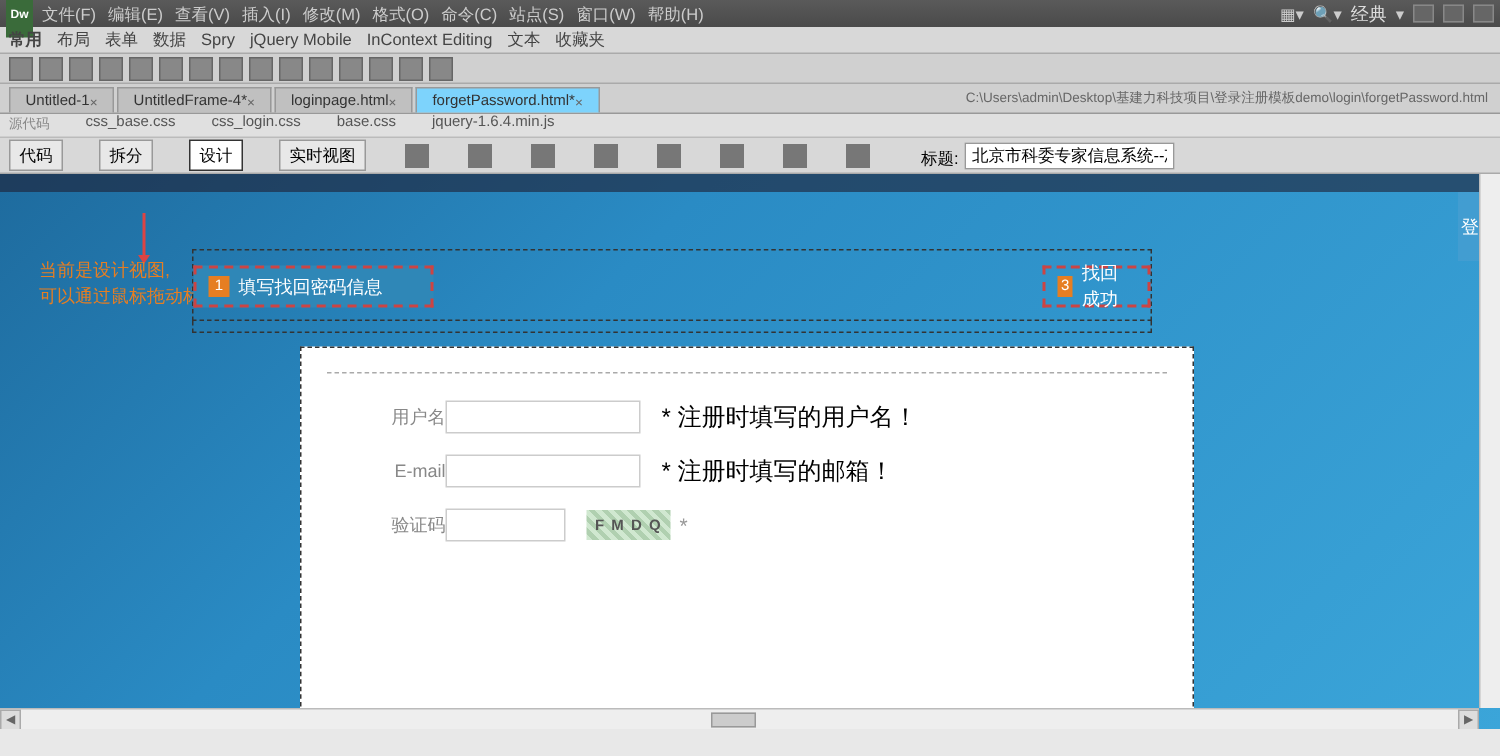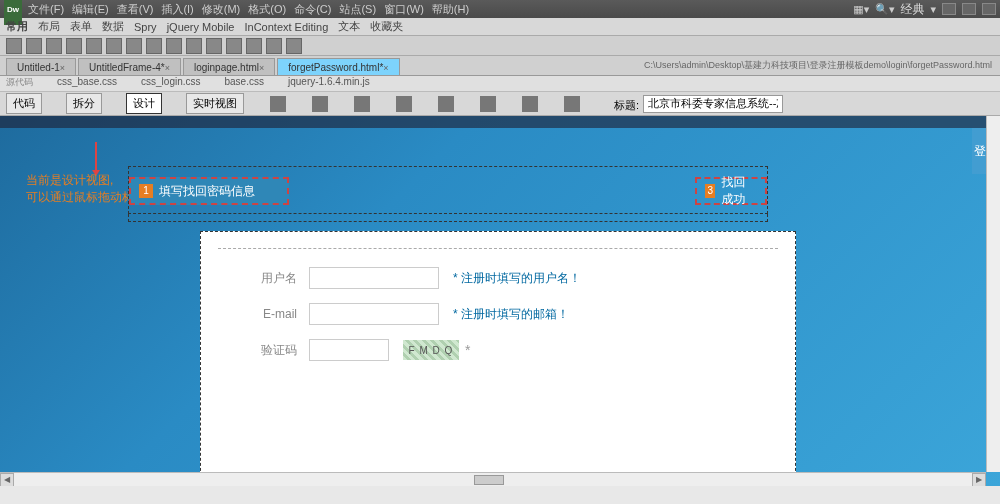--- a/index.html
+++ b/index.html
@@ -38,25 +38,25 @@
 .step-tab{position:absolute;top:10px;height:28px;border:2px dashed #c44;display:flex;align-items:center;padding:0 8px;color:#fff;font-size:12px}
 .step-tab.s1{left:0;width:160px;background:#2f87b7}
 .step-tab .badge{display:inline-block;width:14px;height:14px;background:#e67e22;color:#fff;font-size:10px;text-align:center;line-height:14px;margin-right:6px}
 .step-tab.s2{right:0;width:72px}
 .step-dashed-top{position:absolute;left:128px;top:98px;width:640px;height:8px;border:1px dashed #333;border-top:none}
 .form-card{position:absolute;left:200px;top:115px;width:596px;height:250px;background:#fff;border:1px dashed #333}
 .form-title{text-align:center;color:#e74c3c;font-size:15px;margin-top:18px}
 .form-divider{width:560px;margin:16px auto 0;border-top:1px dashed #aaa}
 .form-rows{margin-top:18px}
 .frow{display:flex;align-items:center;margin-bottom:14px;padding-left:40px}
-.flabel{width:56px;text-align:right;color:#888;font-size:12px;margin-right:12px}
+.flabel{width:56px;text-align:right;color:#888;font-size:12px;margin-right:0}
 .finput{width:130px;height:22px;border:1px solid #ccc}
-.fhint{color:#0369a1;font-size:12px;margin-left:14px}
+.fhint{color:#000000;font-size:16px;margin-left:14px}
 .captcha{display:inline-flex;align-items:center;margin-left:14px;gap:6px}
-.captcha-img{width:56px;height:20px;background:repeating-linear-gradient(45deg,#d0e8d0,#d0e8d0 3px,#b0d0b0 3px,#b0d0b0 6px);display:flex;align-items:center;justify-content:center;font-size:10px;font-weight:normal;color:#555;letter-spacing:1px}
+.captcha-img{width:56px;height:20px;background:repeating-linear-gradient(45deg,#d0e8d0,#d0e8d0 3px,#b0d0b0 3px,#b0d0b0 6px);display:flex;align-items:center;justify-content:center;font-size:10px;font-weight:bold;color:#555;letter-spacing:1px}
 .refresh{color:#999;font-size:14px}
 .scrollbar-h{position:absolute;bottom:0;left:0;right:14px;height:14px;background:#eee;border-top:1px solid #bbb;display:flex;align-items:center}
 .sb-arrow{width:14px;height:14px;background:#ddd;border:1px solid #aaa;display:flex;align-items:center;justify-content:center;font-size:8px;color:#666}
 .sb-track{flex:1;height:14px;position:relative}
 .sb-thumb{position:absolute;left:48%;top:2px;width:30px;height:10px;background:#ccc;border:1px solid #999}
 .scrollbar-v{position:absolute;right:0;top:0;bottom:14px;width:14px;background:#eee;border-left:1px solid #bbb}
 .watermark{position:absolute;right:40px;bottom:16px;font-size:16px;color:rgba(255,255,255,.15);font-style:italic}
 </style>
 </head>
 <body>

